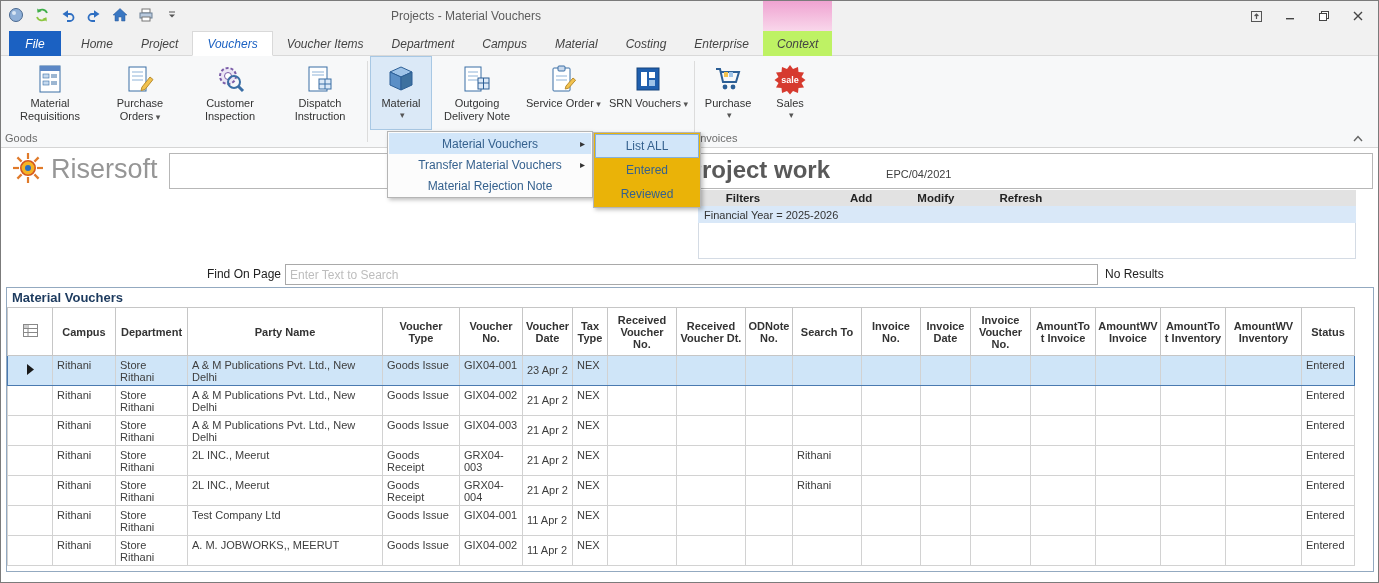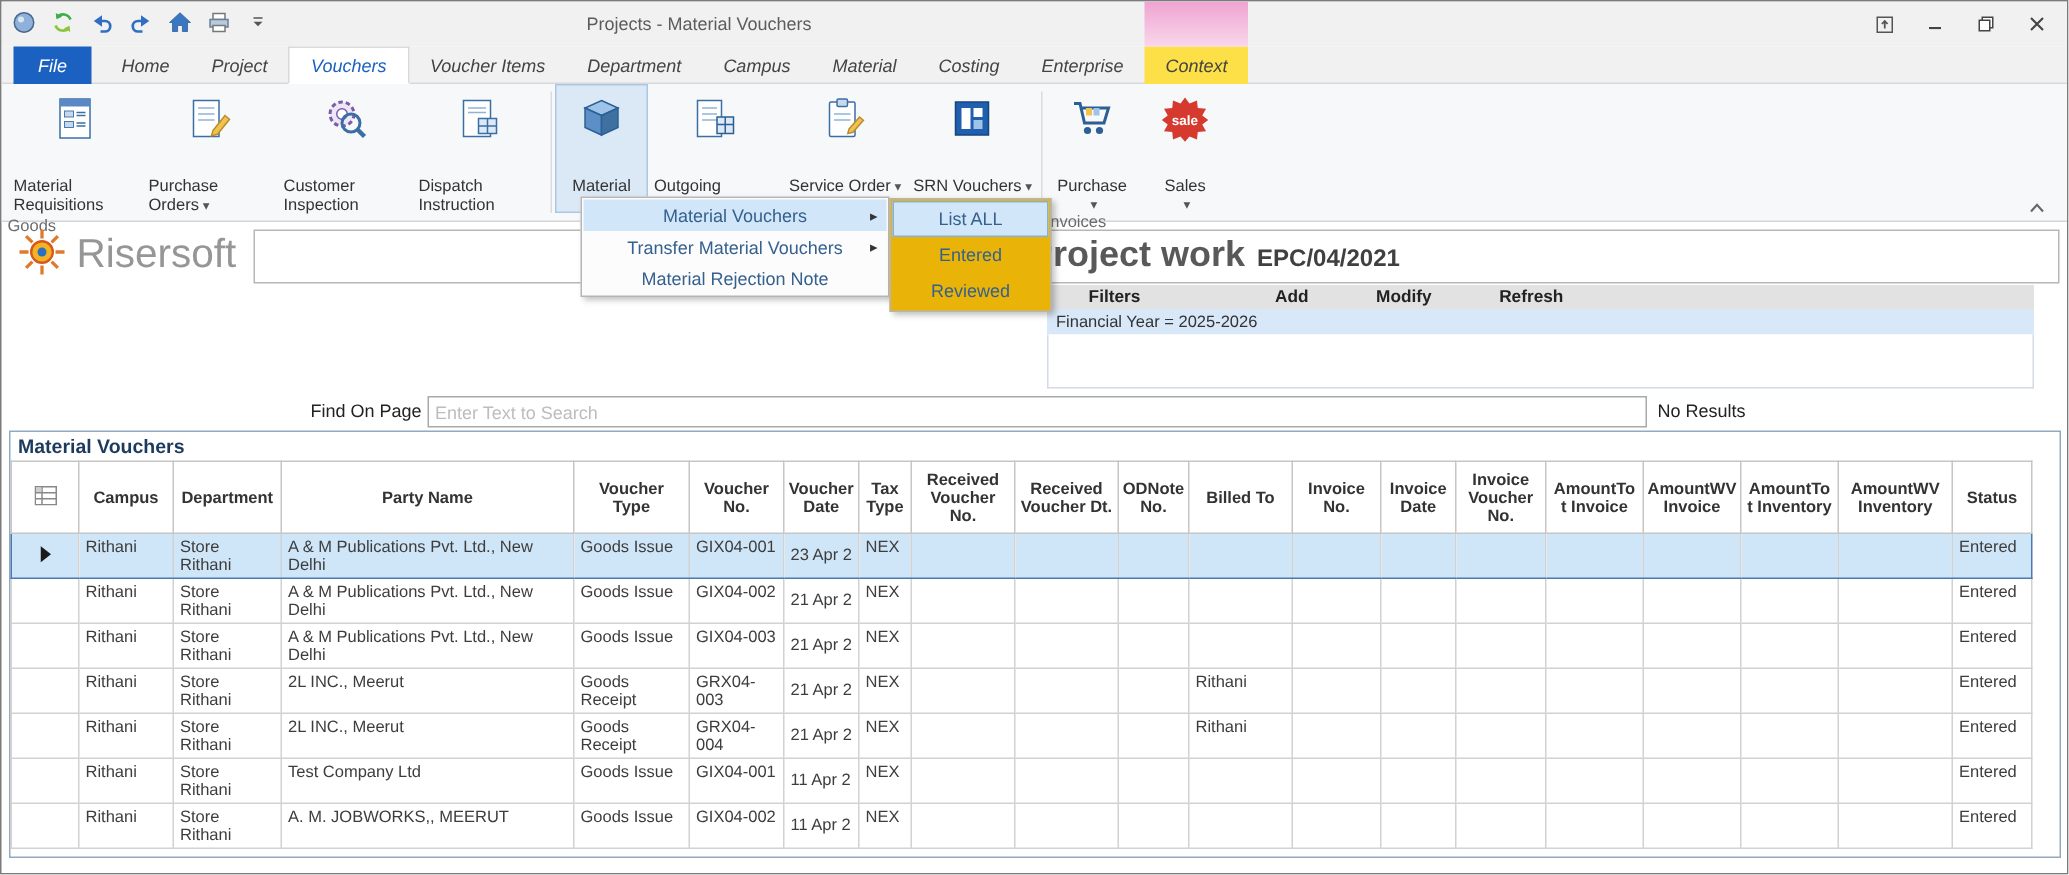--- a/index.html
+++ b/index.html
@@ -10,41 +10,41 @@
 .qat{position:absolute;left:6px;top:5px;display:flex;align-items:center;gap:8px;}
 .qicon{width:18px;height:18px;display:flex;align-items:center;justify-content:center;}
 .window-title{position:absolute;left:330px;top:0;width:270px;height:30px;display:flex;align-items:center;justify-content:center;color:#5c5c5c;font-size:12px;white-space:nowrap;}
 .win-controls{position:absolute;right:6px;top:2px;height:26px;display:flex;align-items:center;gap:6px;}
 .win-btn{width:28px;height:22px;display:flex;align-items:center;justify-content:center;}
 
 .tabs-row{position:absolute;left:0;top:30px;width:100%;height:25px;background:#f1f1f1;border-bottom:1px solid #d9d9d9;display:flex;align-items:stretch;padding-left:8px;}
 .tab{height:25px;display:flex;align-items:center;padding:0 14px;font-size:12px;color:#444;position:relative;white-space:nowrap;font-style:italic;}
 .tab.file{background:#1b61c2;color:#fff;min-width:52px;justify-content:center;margin-right:6px;}
 .tab.active{background:#fff;border:1px solid #d9d9d9;border-bottom:1px solid #fff;color:#1b61c2;margin-bottom:-1px;}
-.tab.contextual{background:#fde047;}
+.tab.contextual{background:#bef264;}
 .tab.contextual::before{content:"";position:absolute;left:0;top:-30px;width:100%;height:30px;background:linear-gradient(180deg,#efa3d1,#f9d7eb);}
 
 .ribbon{position:absolute;left:0;top:55px;width:100%;height:92px;background:#f7f8f9;border-bottom:1px solid #d5d5d5;display:flex;align-items:stretch;padding-left:4px;}
 .ribbon-group{display:flex;flex-direction:column;}
 .rb-row{display:flex;align-items:flex-start;flex:1;}
 .rb-glabel{height:15px;text-align:left;font-size:11px;color:#6b6b6b;}
 .rb-sep{width:1px;background:#dcdcdc;margin:5px 2px;}
 .ribbon-button{min-width:62px;max-width:90px;min-height:74px;display:flex;flex-direction:column;align-items:center;padding:4px 3px 0;border:1px solid transparent;cursor:pointer;}
 .ribbon-button.pressed{background:#dbe9f7;border-color:#a8c8e4;}
 .rb-icon{height:36px;display:flex;align-items:center;justify-content:center;}
-.rb-label{font-size:11px;line-height:13px;color:#333;text-align:left;margin-top:21px;}
+.rb-label{font-size:11px;line-height:13px;color:#333;text-align:center;}
 .rb-arrow{font-size:9px;color:#555;line-height:10px;}
 .ribbon-collapse{position:absolute;right:12px;top:131px;width:16px;height:12px;display:flex;align-items:center;justify-content:center;cursor:pointer;}
 
 .brand{position:absolute;left:10px;top:150px;display:flex;align-items:center;gap:6px;}
 .brand-name{font-size:27px;color:#969696;}
 .header-box{position:absolute;left:168px;top:152px;width:1204px;height:36px;border:1px solid #b7b7b7;background:#fff;}
 .project-title{position:absolute;left:685px;top:155px;display:flex;align-items:baseline;gap:8px;z-index:5;}
 .project-name{font-size:24px;font-weight:bold;color:#595959;white-space:nowrap;}
-.project-code{font-size:16px;font-weight:bold;color:#404040;white-space:nowrap;}
+.project-code{font-size:11px;font-weight:normal;color:#404040;white-space:nowrap;margin-left:48px;}
 
 .filters{position:absolute;left:697px;top:189px;width:658px;z-index:6;}
 .filters-bar{height:16px;display:flex;align-items:center;background:#e2e2e2;font-size:11.5px;font-weight:bold;color:#222;}
 .filters-title{width:90px;text-align:center;}
 .filters-actions{display:flex;}
 .filter-action{margin-left:45px;cursor:pointer;}
 .filter-action:first-child{margin-left:62px;}
 .filter-row{height:17px;background:#d9e8f8;font-size:11px;display:flex;align-items:center;padding-left:6px;color:#333;}
 .filters-body{height:36px;background:#fff;border:1px solid #d4dbe4;border-top:none;}
 
@@ -399,21 +399,21 @@
 Date</th>
             <th>Tax
 Type</th>
             <th>Received
 Voucher
 No.</th>
             <th>Received
 Voucher Dt.</th>
             <th>ODNote
 No.</th>
-            <th>Billed To</th>
+            <th>Search To</th>
             <th>Invoice
 No.</th>
             <th>Invoice
 Date</th>
             <th>Invoice
 Voucher
 No.</th>
             <th>AmountTo
 t Invoice</th>
             <th>AmountWV

